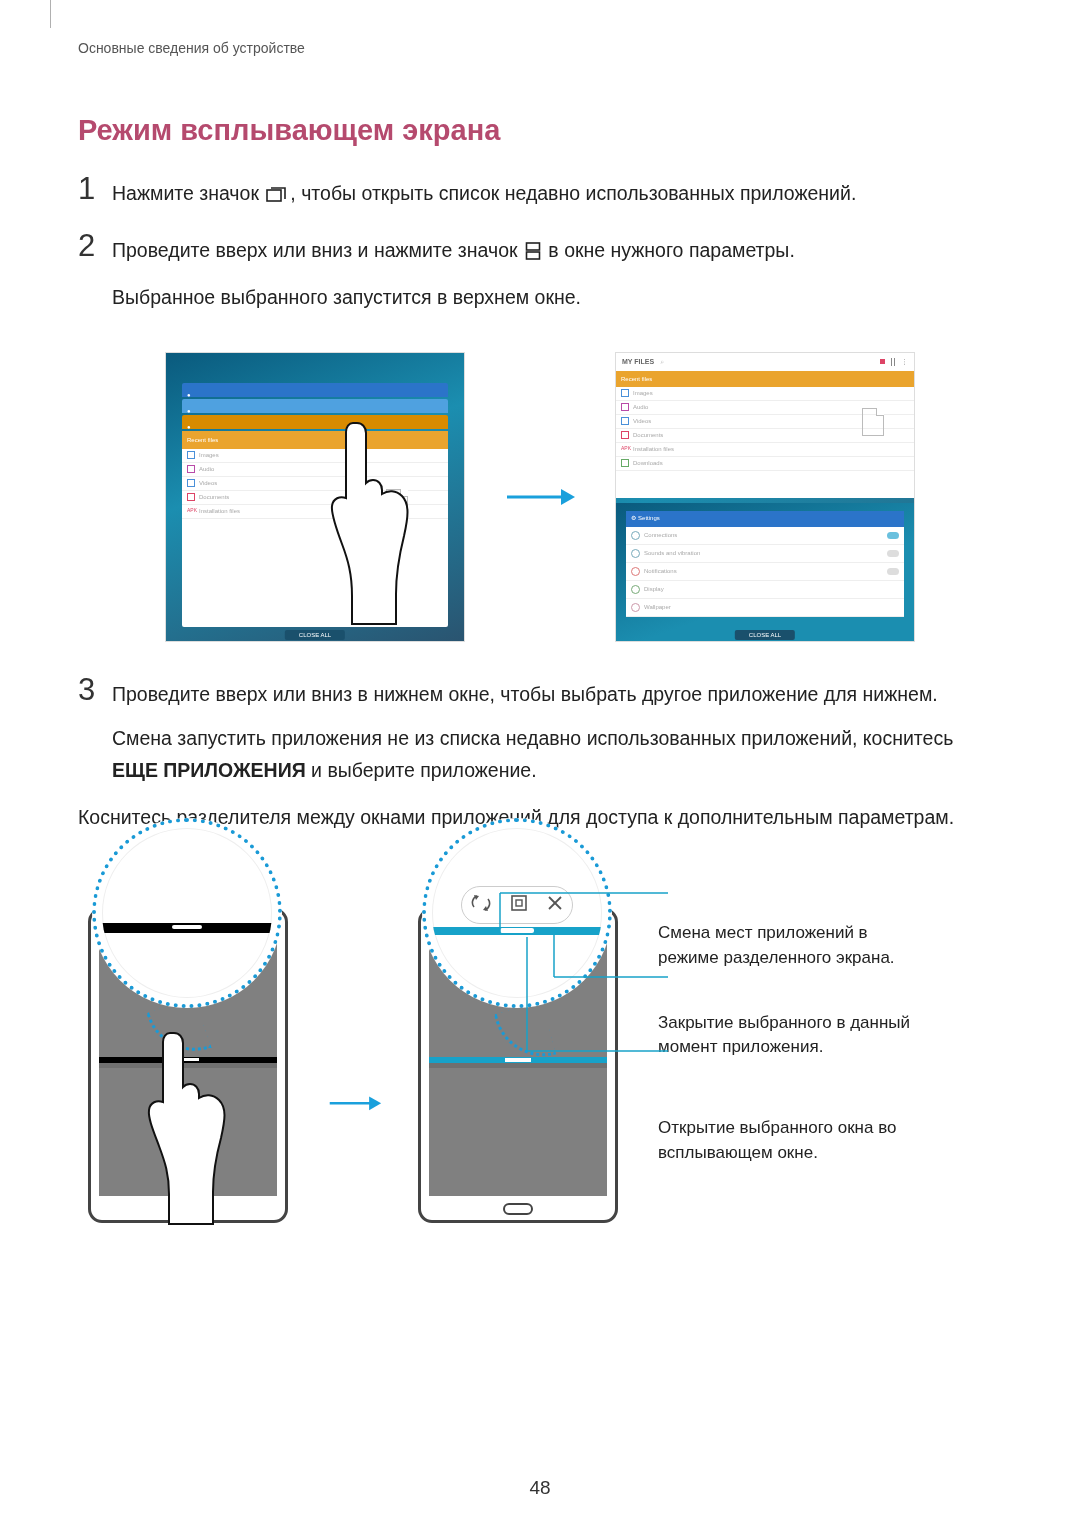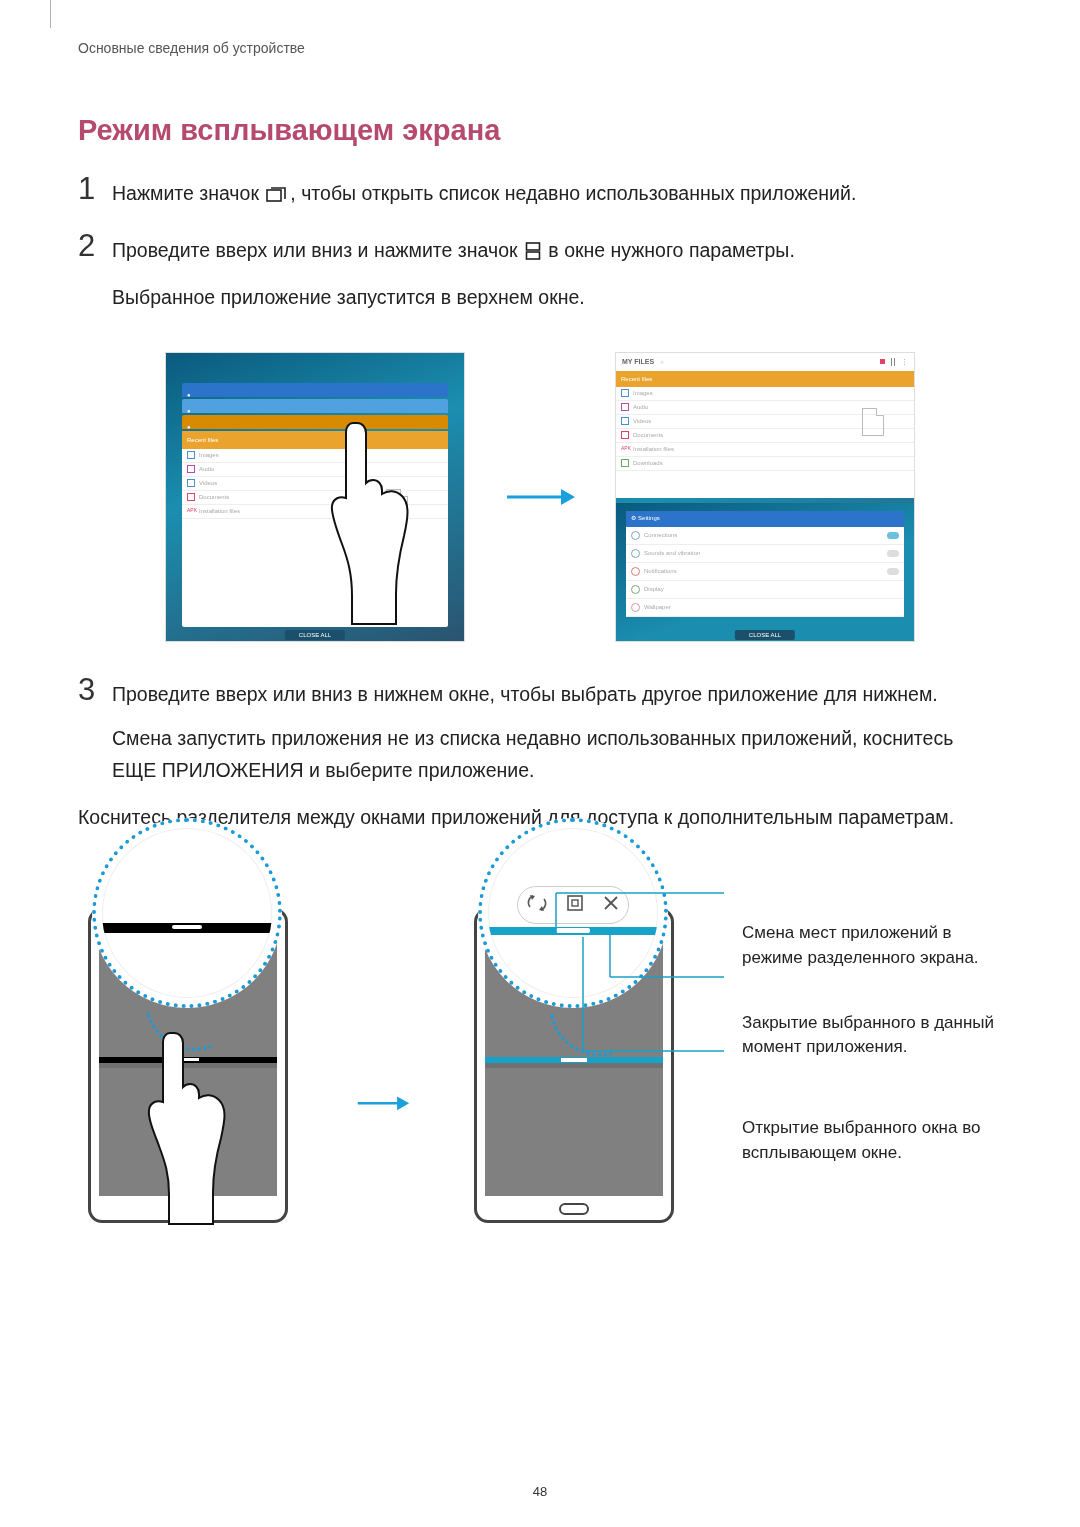--- a/index.html
+++ b/index.html
@@ -53,21 +53,21 @@
     line-height: 1.65;
     padding-top: 6px;
     flex: 1;
   }
   .step-body p { margin-bottom: 12px; }
   .inline-icon {
     display: inline-block;
     vertical-align: -3px;
     margin: 0 2px;
   }
-  .bold { font-weight: 400; }
+  .bold { font-weight: 700; }
   .figure-row {
     display: flex;
     justify-content: center;
     gap: 40px;
     align-items: center;
     margin: 26px 0 30px 0;
   }
   .tablet-shot {
     width: 300px;
     height: 290px;
@@ -133,21 +133,21 @@
     margin: 28px 0 16px 0;
   }
   .para {
     font-size: 19.5px;
     line-height: 1.6;
     margin-bottom: 8px;
   }
 
   
   .figure-row2 {
-    display:flex; justify-content:space-between; align-items:center; gap:20px;
+    display:flex; justify-content:flex-start; align-items:center; gap:20px;
     margin-top:30px;
     position: relative;
   }
   .tablet-frame{
     width:200px;height:315px;border:3px solid #444;border-radius:14px;
     position:relative;background:#fff;
   }
   .tablet-frame .screen{position:absolute;top:18px;bottom:24px;left:8px;right:8px;background:#707070;}
   .tablet-frame .screen .split-top{position:absolute;top:0;left:0;right:0;height:48%;background:#808080;}
   .tablet-frame .screen .split-bar{position:absolute;top:48%;left:0;right:0;height:6px;background:#000;}
@@ -188,21 +188,21 @@
   .fig2-right .screen .split-bar .handle{background:#fff;width:26px;height:4px;top:1px;}
 
   .callouts{
     width:260px;font-size:17px;line-height:1.45;
   }
   .callouts .c1{margin-bottom:40px;}
   .callouts .c2{margin-bottom:56px;}
 
   .page-num{
     position:absolute;bottom:28px;left:0;right:0;text-align:center;
-    font-size:13px;color:#333;
+    font-size:19px;color:#333;
   }
 </style>
 </head>
 <body>
 
 <div class="page-margin-line"></div>
 
 <div class="content">
   <div class="header-text">Основные сведения об устройстве</div>
 
@@ -229,21 +229,21 @@
       <p>
         <span>Проведите вверх или вниз и нажмите значок</span>
         <span class="inline-icon">
           <svg width="16" height="18" viewBox="0 0 16 18">
             <rect x="1.5" y="1" width="13" height="7" fill="none" stroke="#222" stroke-width="1.6"></rect>
             <rect x="1.5" y="10" width="13" height="7" fill="none" stroke="#222" stroke-width="1.6"></rect>
           </svg>
         </span>
         <span> в окне нужного параметры.</span>
       </p>
-      <p>Выбранное приложение запустится в верхнем окне.</p>
+      <p>Выбранное выбранного запустится в верхнем окне.</p>
     </div>
   </div>
 
   <div class="figure-row">
 
     <div class="tablet-shot">
       <div class="shot-card card-top1"><span style="font-size:6px;color:#fff;padding:3px 5px;display:inline-block;">●</span></div>
       <div class="shot-card card-top2"><span style="font-size:6px;color:#fff;padding:3px 5px;display:inline-block;">●</span></div>
       <div class="shot-card card-top3"><span style="font-size:6px;color:#fff;padding:3px 5px;display:inline-block;">●</span></div>
       <div class="shot-card card-main">

